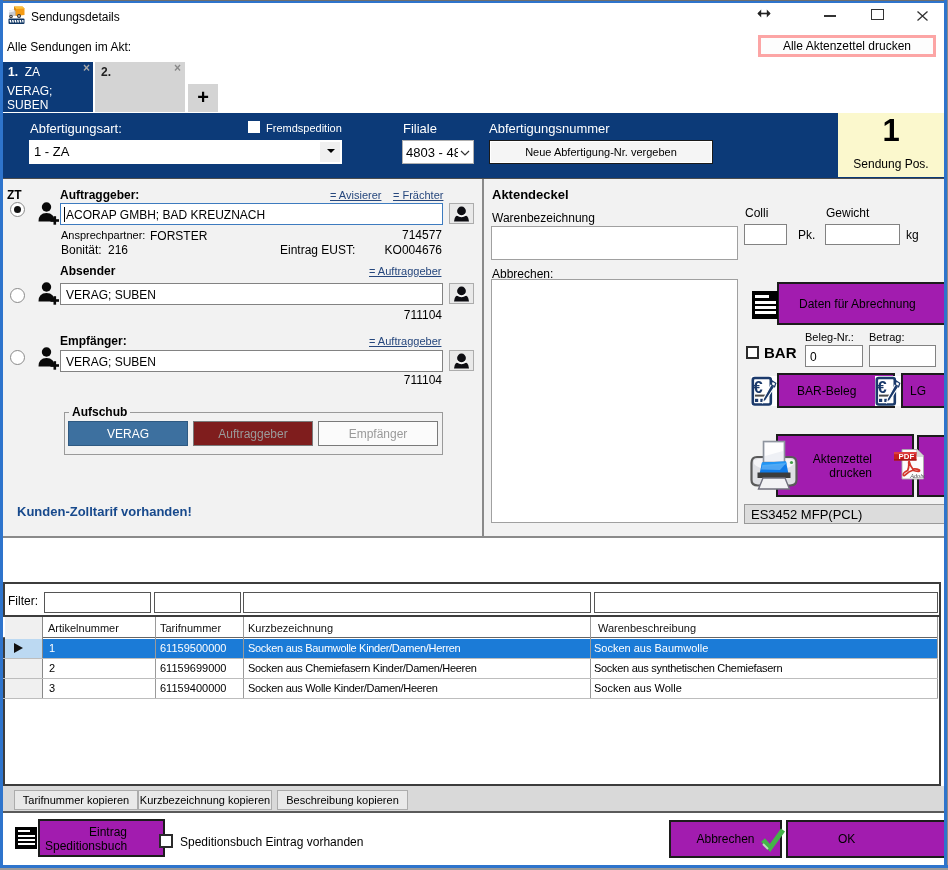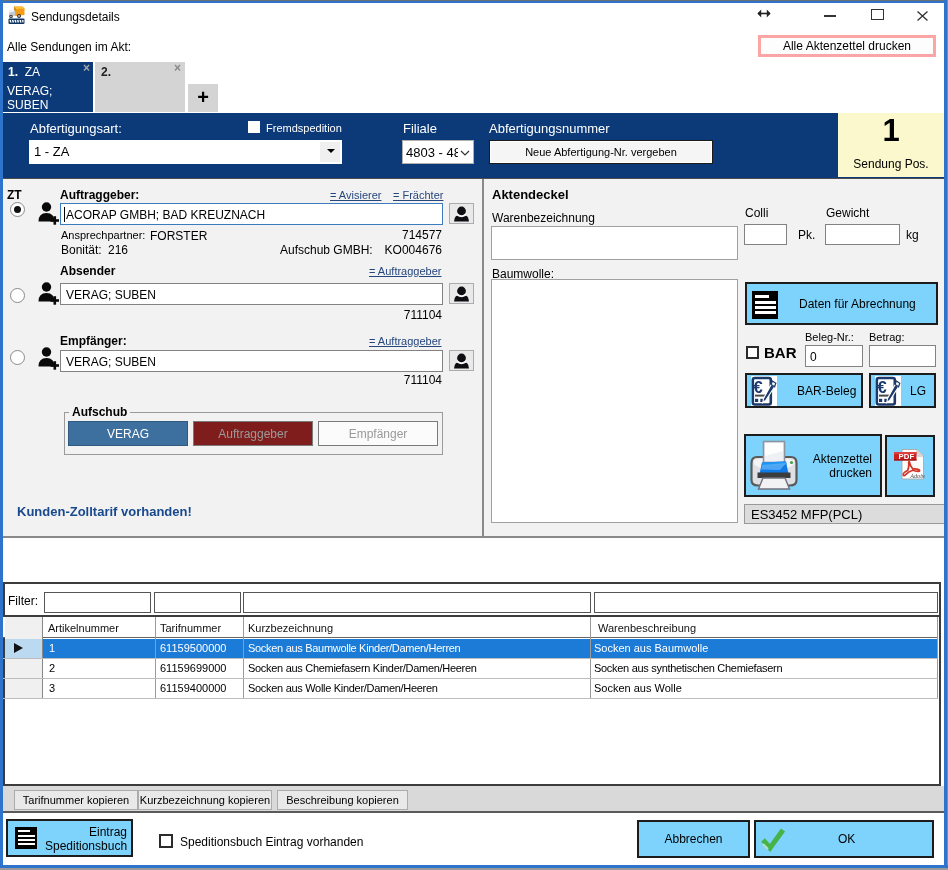--- a/index.html
+++ b/index.html
@@ -5,21 +5,21 @@
 * { margin:0; padding:0; box-sizing:border-box; }
 html,body { width:948px; height:870px; background:#fff; font-family:"Liberation Sans",sans-serif; }
 #win { position:relative; width:948px; height:870px; background:#fff; overflow:hidden; }
 .abs { position:absolute; }
 .f11 { font-size:11px; }
 .f12 { font-size:12px; }
 .f13 { font-size:13px; }
 .b { font-weight:bold; }
 .link { color:#26477d; text-decoration:underline; font-size:11px; }
 .wlabel { color:#fff; font-size:13px; }
-.btn { background:#7dd3fc; border:2px solid #1c1c1c; display:flex; align-items:center; justify-content:center; font-size:12px; color:#000; }
+.btn { background:#a21caf; border:2px solid #1c1c1c; display:flex; align-items:center; justify-content:center; font-size:12px; color:#000;margin-left:32px; }
 .pbtn { background:#e9e9e9; border:1px solid #acacac; display:flex; align-items:center; justify-content:center; white-space:nowrap; }
 .chk { background:#fff; border:2px solid #2b2b2b; }
 .radio { width:15px; height:15px; border-radius:50%; background:#fff; border:1px solid #8a8a8a; }
 .radio.sel::after { content:""; position:absolute; left:3px; top:3px; width:7px; height:7px; border-radius:50%; background:#111; }
 .tbl { font-size:11px; letter-spacing:-0.3px; }
 </style>
 </head>
 <body>
 <div id="win">
 
@@ -114,21 +114,21 @@
   <svg width="17" height="16" viewBox="0 0 17 16">
     <circle cx="8.5" cy="5" r="4.4" fill="#0d0d12"></circle>
     <path d="M1 15.5 Q1 8.5 8.5 8.5 Q16 8.5 16 15.5 Z" fill="#0d0d12"></path>
     <path d="M3.8 7.3 Q8.5 11 13.2 7.3 L13.2 9.6 Q8.5 12.8 3.8 9.6 Z" fill="#f6f6f6"></path>
   </svg>
 </div>
 <div class="abs" style="left:61px; top:229px; font-size:11px;">Ansprechpartner:</div>
 <div class="abs f12" style="left:150px; top:229px;">FORSTER</div>
 <div class="abs f12" style="left:61px; top:243px;">Bonität:</div>
 <div class="abs f12" style="left:108px; top:243px;">216</div>
-<div class="abs f12" style="left:280px; top:243px;">Aufschub GMBH:</div>
+<div class="abs f12" style="left:280px; top:243px;">Eintrag EUST:</div>
 <div class="abs f12" style="left:342px; top:228px; width:100px; text-align:right;">714577</div>
 <div class="abs f12" style="left:342px; top:243px; width:100px; text-align:right;">KO004676</div>
 
 <div class="abs b f12" style="left:60px; top:264px;">Absender</div>
 <div class="abs link" style="left:369px; top:265px;">= Auftraggeber</div>
 <div class="abs radio" style="left:10px; top:288px;"></div>
 <svg class="abs" style="left:38px; top:282px;" width="21" height="24" viewBox="0 0 21 24">
   <circle cx="8.5" cy="5" r="4.7" fill="#0a0a0a"></circle>
   <path d="M0.5 19.5 Q0.5 11 8.5 11 Q16.5 11 16.5 19.5 Z" fill="#0a0a0a"></path>
   <rect x="12.5" y="17.2" width="8.5" height="2.6" fill="#0a0a0a"></rect>
@@ -177,21 +177,21 @@
 
 <div class="abs b f13" style="left:492px; top:187px;">Aktendeckel</div>
 <div class="abs f12" style="left:492px; top:211px;">Warenbezeichnung</div>
 <div class="abs" style="left:491px; top:226px; width:247px; height:34px; background:#fff; border:1px solid #a0a0a0;"></div>
 <div class="abs f12" style="left:745px; top:206px;">Colli</div>
 <div class="abs" style="left:744px; top:224px; width:43px; height:21px; background:#fff; border:1px solid #828282;"></div>
 <div class="abs f12" style="left:798px; top:228px;">Pk.</div>
 <div class="abs f12" style="left:826px; top:206px;">Gewicht</div>
 <div class="abs" style="left:825px; top:224px; width:75px; height:21px; background:#fff; border:1px solid #828282;"></div>
 <div class="abs f12" style="left:906px; top:228px;">kg</div>
-<div class="abs f12" style="left:492px; top:267px;">Baumwolle:</div>
+<div class="abs f12" style="left:492px; top:267px;">Abbrechen:</div>
 <div class="abs" style="left:491px; top:279px; width:247px; height:244px; background:#fff; border:1px solid #a0a0a0;"></div>
 
 <div class="abs btn" style="left:745px; top:282px; width:193px; height:43px;"></div>
 <div class="abs" style="left:752px; top:291px; width:26px; height:28px; background:#000;">
   <div class="abs" style="left:3px; top:3.5px; width:14px; height:3px; background:#fff;"></div>
   <div class="abs" style="left:3px; top:10px; width:21px; height:2.5px; background:#fff;"></div>
   <div class="abs" style="left:3px; top:15px; width:21px; height:2.5px; background:#fff;"></div>
   <div class="abs" style="left:3px; top:20px; width:21px; height:2.5px; background:#fff;"></div>
 </div>
 <div class="abs f12" style="left:799px; top:297px;">Daten für Abrechnung</div>

